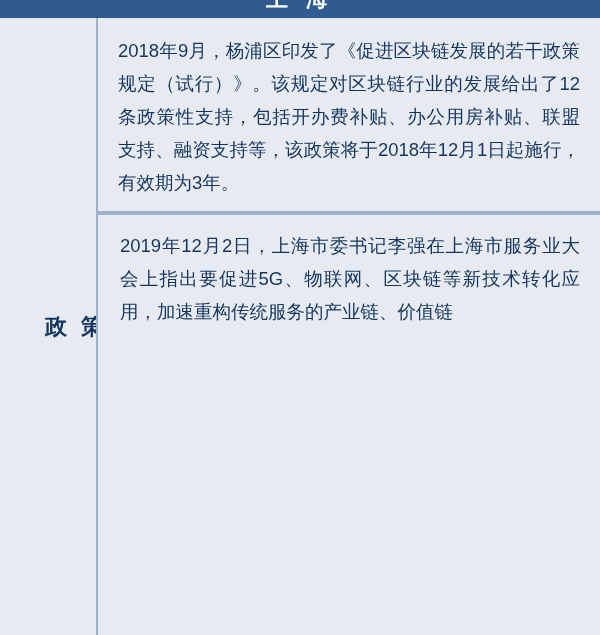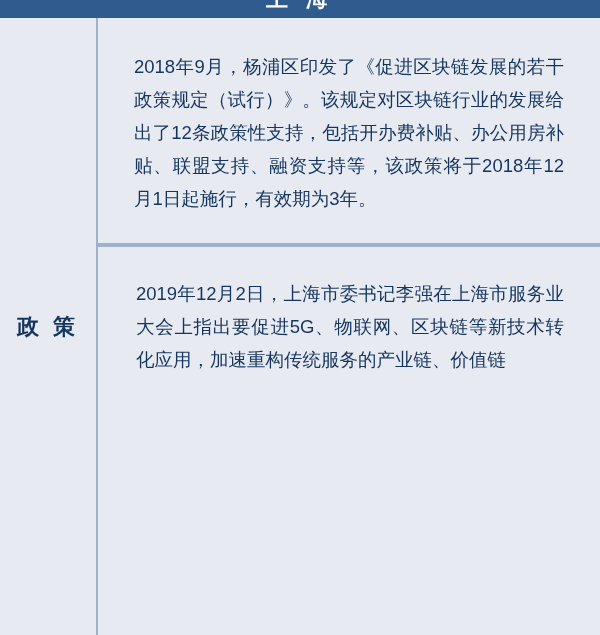--- a/index.html
+++ b/index.html
@@ -56,20 +56,21 @@
     top: 0;
     width: 96px;
     height: 617px;
     display: flex;
     align-items: center;
     justify-content: center;
     color: #14355e;
     font-size: 22px;
     font-weight: bold;
     letter-spacing: 4px;
+    padding-left: 28px;
   }
   
   .v-divider {
     position: absolute;
     left: 96px;
     top: 18px;
     width: 2px;
     height: 617px;
     background: #9fb2cc;
   }
@@ -81,21 +82,21 @@
     width: 502px;
     height: 617px;
     background: #e7eaf0;
   }
   .entry {
     position: relative;
     padding: 14px 20px 12px 20px;
     box-sizing: border-box;
   }
   .entry p {
-    margin: 16px;
+    margin: 0;
     color: #14355e;
     font-size: 18.5px;
     line-height: 33px;
     text-align: justify;
     letter-spacing: 0px;
   }
   .h-divider {
     height: 2px;
     background: #9fb2cc;
     margin: 0 0 0 0;

